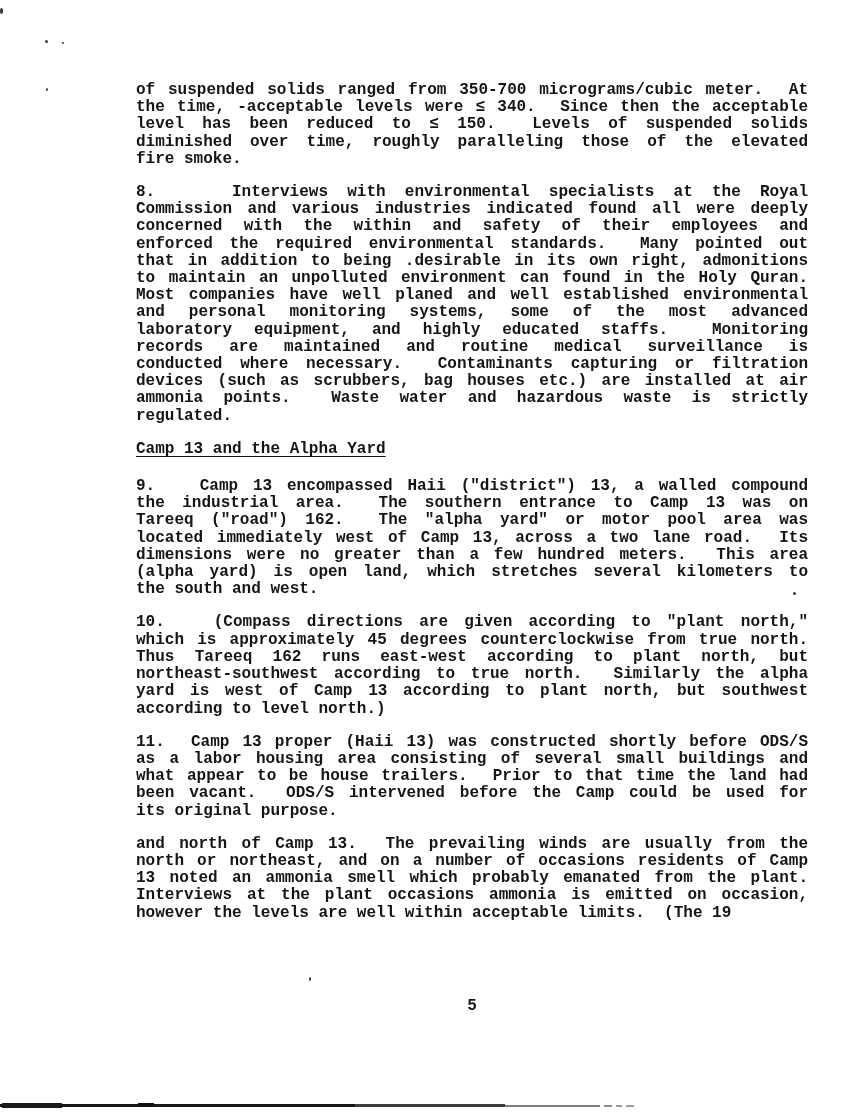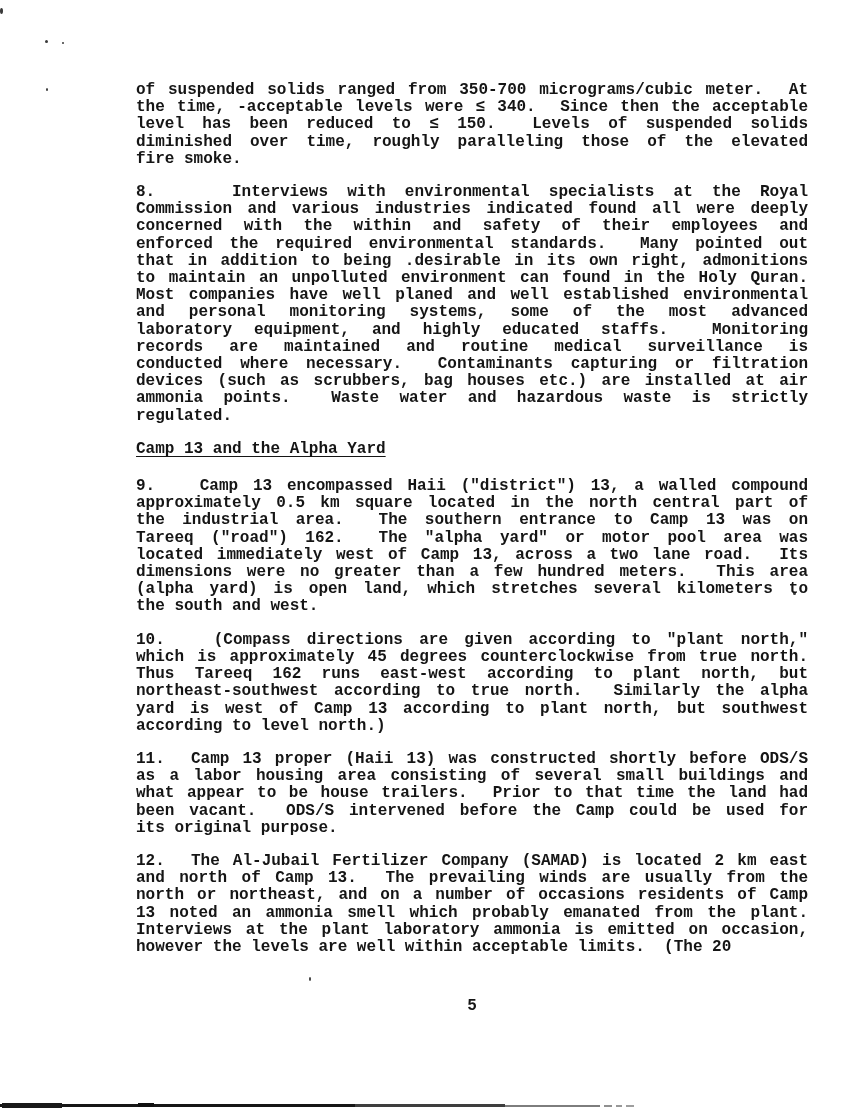--- a/index.html
+++ b/index.html
@@ -89,21 +89,20 @@
         <div class="line fill">laboratory equipment, and highly educated staffs.  Monitoring</div>
         <div class="line fill">records are maintained and routine medical surveillance is</div>
         <div class="line fill">conducted where necessary.  Contaminants capturing or filtration</div>
         <div class="line fill">devices (such as scrubbers, bag houses etc.) are installed at air</div>
         <div class="line fill">ammonia points.  Waste water and hazardous waste is strictly</div>
         <div class="line">regulated.</div>
       </div>
       <div class="heading">Camp 13 and the Alpha Yard</div>
       <div class="para">
         <div class="line fill">9.   Camp 13 encompassed Haii ("district") 13, a walled compound</div>
-        <div class="line fill">approximately 0.5 km square located in the north central part of</div>
         <div class="line fill">the industrial area.  The southern entrance to Camp 13 was on</div>
         <div class="line fill">Tareeq ("road") 162.  The "alpha yard" or motor pool area was</div>
         <div class="line fill">located immediately west of Camp 13, across a two lane road.  Its</div>
         <div class="line fill">dimensions were no greater than a few hundred meters.  This area</div>
         <div class="line fill">(alpha yard) is open land, which stretches several kilometers to</div>
         <div class="line">the south and west.</div>
       </div>
       <div class="para">
         <div class="line fill">10.   (Compass directions are given according to "plant north,"</div>
         <div class="line fill">which is approximately 45 degrees counterclockwise from true north.</div>
@@ -113,26 +112,25 @@
         <div class="line">according to level north.)</div>
       </div>
       <div class="para">
         <div class="line fill">11.  Camp 13 proper (Haii 13) was constructed shortly before ODS/S</div>
         <div class="line fill">as a labor housing area consisting of several small buildings and</div>
         <div class="line fill">what appear to be house trailers.  Prior to that time the land had</div>
         <div class="line fill">been vacant.  ODS/S intervened before the Camp could be used for</div>
         <div class="line">its original purpose.</div>
       </div>
       <div class="para">
-        <div class="line fill">12.  The Al-Jubail Fertilizer Company (SAMAD) is located 2 km east</div>
         <div class="line fill">and north of Camp 13.  The prevailing winds are usually from the</div>
         <div class="line fill">north or northeast, and on a number of occasions residents of Camp</div>
         <div class="line fill">13 noted an ammonia smell which probably emanated from the plant.</div>
-        <div class="line fill">Interviews at the plant laboratory ammonia is emitted on occasion,</div>
-        <div class="line">however the levels are well within acceptable limits.  (The 20</div>
+        <div class="line fill">Interviews at the plant occasions ammonia is emitted on occasion,</div>
+        <div class="line">however the levels are well within acceptable limits.  (The 19</div>
       </div>
     </div>
 
   <div class="textblock" style="top:982px; font-weight:bold;">
     <div class="page-number">5</div>
   </div>
 
   <div>
     <div class="band-seg" style="left:0;    top:1104px; width:355px; height:3px; background:#161616;"></div>
     <div class="band-seg" style="left:2px;  top:1103px; width:60px;  height:5px; background:#191919;"></div>

